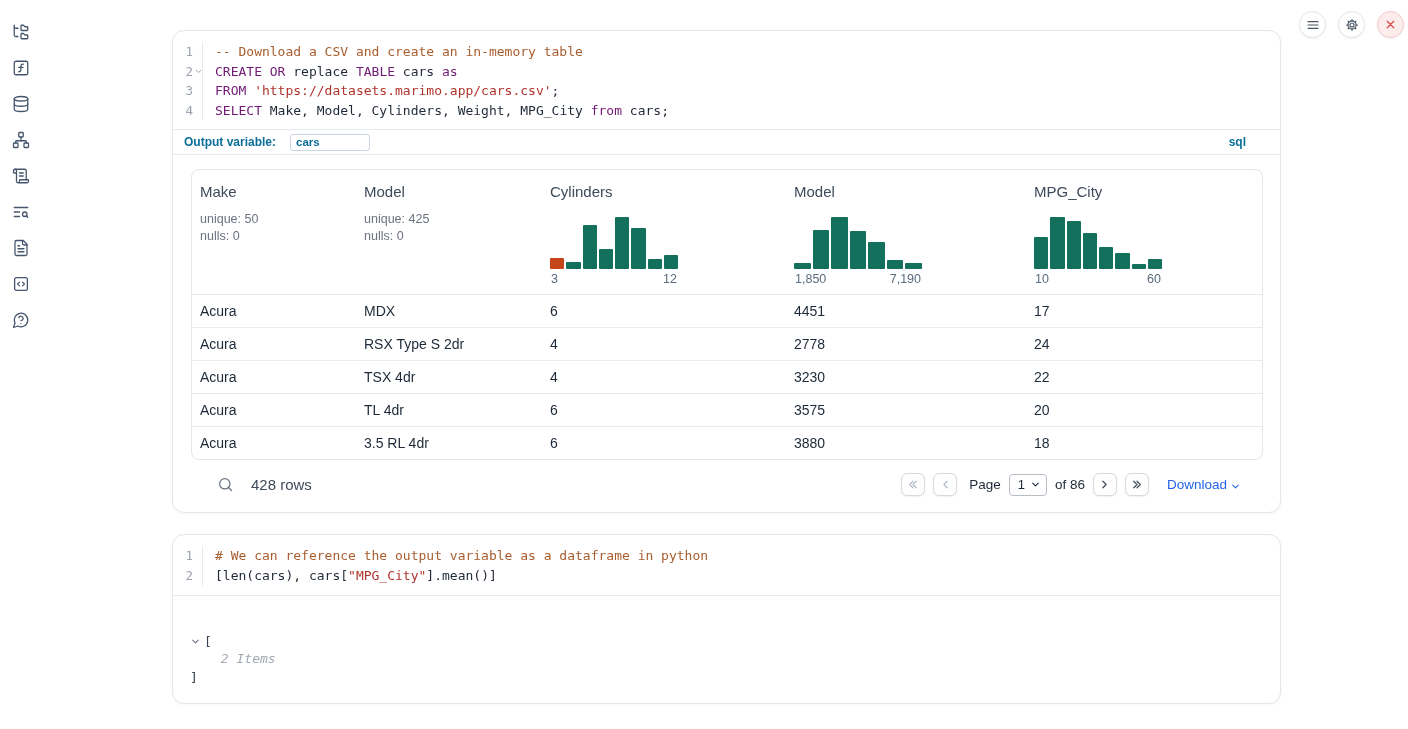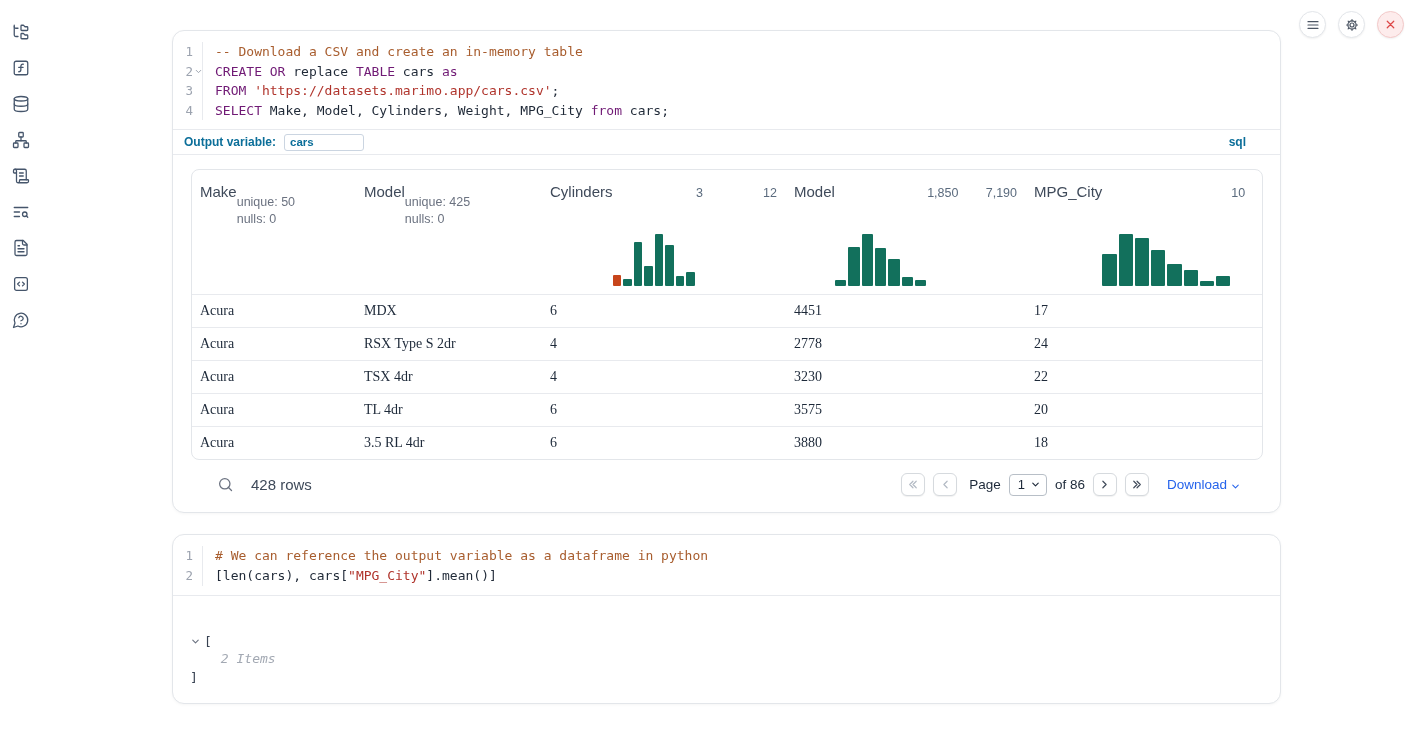--- a/index.html
+++ b/index.html
@@ -30,39 +30,39 @@
   .code-line { display:flex; font-family:"DejaVu Sans Mono", monospace; font-size:13px; line-height:19.6px; }
   .gutter { flex:0 0 30px; text-align:right; color:#9ca3af; border-right:1px solid #e8eaee;
     padding-right:9px; font-size:12.5px; position:relative; user-select:none; }
   .fold { position:absolute; right:-1px; top:5px; color:#9ca3af; }
   .code-text { padding-left:12px; white-space:pre; color:#1f2937;text-align:right; }
   .tok-kw { color:#701a75; }
   .tok-str { color:#b0342c; }
   .tok-com { color:#a85d2e; }
 
   .outvar-bar { display:flex; align-items:center; border-top:1px solid #e8eaee; border-bottom:1px solid #e8eaee;
-    height:26px; padding:0 16px 0 11px; gap:8px; }
+    height:26px; padding:0 16px 0 11px; gap:14px; }
   .outvar-label { font-size:12px; font-weight:700; color:#0b6e99; }
   .outvar-input { width:80px; height:17px; border:1px solid #cbd5e1; border-radius:3px;
     font:700 11.5px "Liberation Sans", sans-serif; color:#0b6e99; padding:0 5px; outline:none; }
   .lang-badge { margin-left:auto; font-size:12px; font-weight:700; color:#0b6e99; margin-right:18px; cursor:pointer; }
 
   
   .output-area { padding:14px 17px 0 18px; }
   .data-table { border:1px solid #e3e6ea; border-radius:8px; overflow:hidden; }
   .t-header, .t-row { display:grid; grid-template-columns:164px 186px 244px 240px 1fr; }
   .t-header { height:124px; }
-  .th { padding:13px 8px 8px; display:flex; flex-direction:row; cursor:pointer; }
+  .th { padding:13px 8px 8px; display:flex; flex-direction:column; cursor:pointer; }
   .th-label { font-size:15px; color:#3f4a5a; }
   .th-stats { margin-top:11px; font-size:12.5px; color:#6b7280; line-height:16.5px; }
   .hist { margin-top:auto; width:128px; height:54px; display:flex; align-items:flex-end; gap:2px; }
   .hist-bar { flex:1; border-radius:1px; }
   .hist-labels { width:128px; display:flex; justify-content:space-between; font-size:12.5px; color:#5b6b7e; margin-top:3px; padding:0 1px; }
   .t-row { height:33px; border-top:1px solid #e8eaee; align-items:center; }
-  .t-cell { padding-left:8px; font-size:14px; color:#1d2939;font-family:Liberation Serif, serif; }
+  .t-cell { padding-left:8px; font-size:14px; color:#1d2939; }
 
   .table-footer { display:flex; align-items:center; padding:13px 22px 16px 26px; }
   .search-btn { border:none; background:none; padding:0; color:#6b7280; cursor:pointer; }
   .row-count { margin-left:17px; font-size:15px; color:#3f4a5a; }
   .pager { margin-left:auto; display:flex; align-items:center; gap:8px; }
   .page-btn { width:24px; height:23px; border:1px solid #d6dade; border-radius:6px; background:#fff;
     display:flex; align-items:center; justify-content:center; color:#414b5a;
     box-shadow:0 1px 1px rgba(0,0,0,.06); padding:0; cursor:pointer; }
   .page-btn.disabled { color:#b3bac4; }
   .page-label, .of-label { font-size:13.5px; color:#1d2939; }

